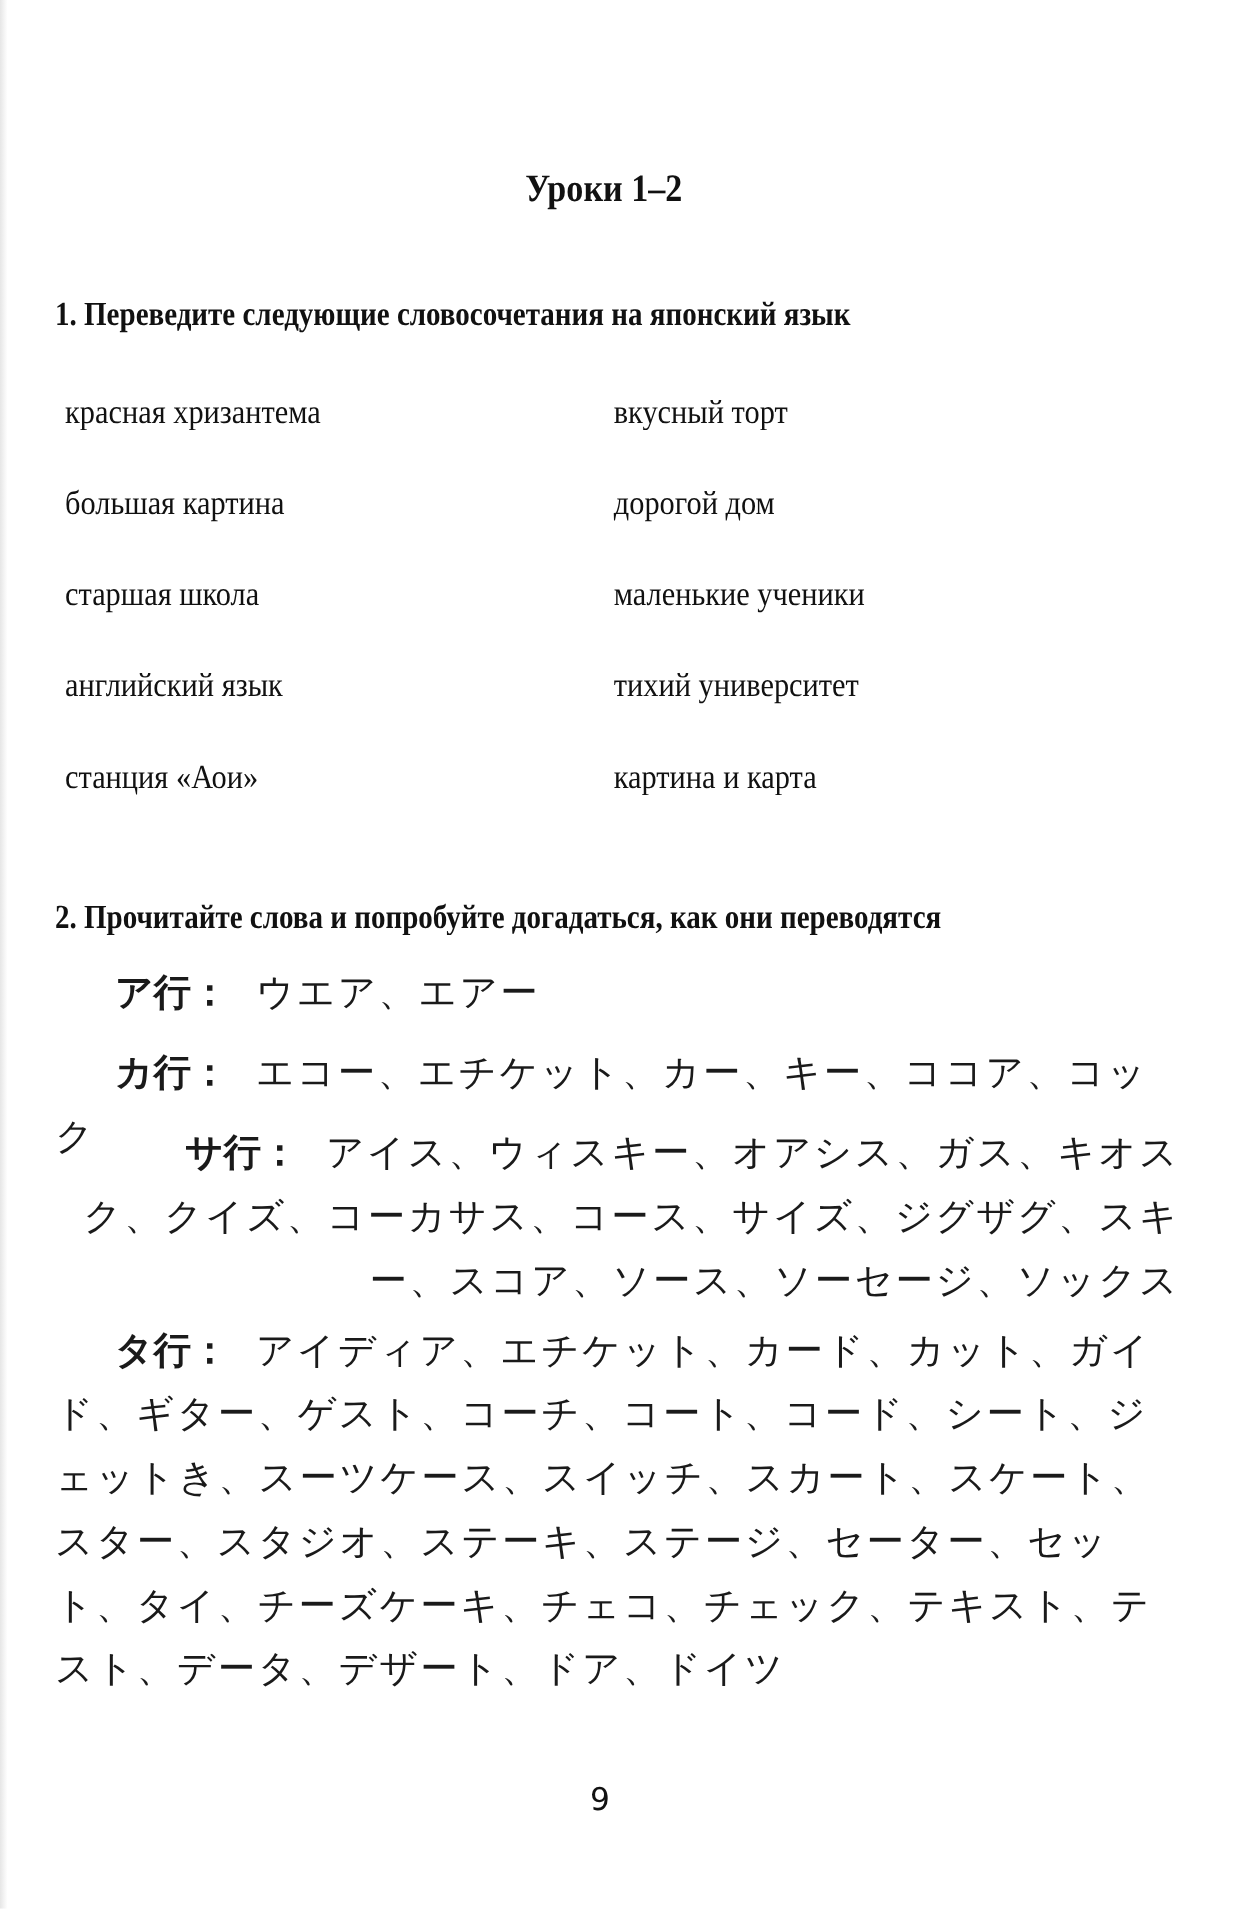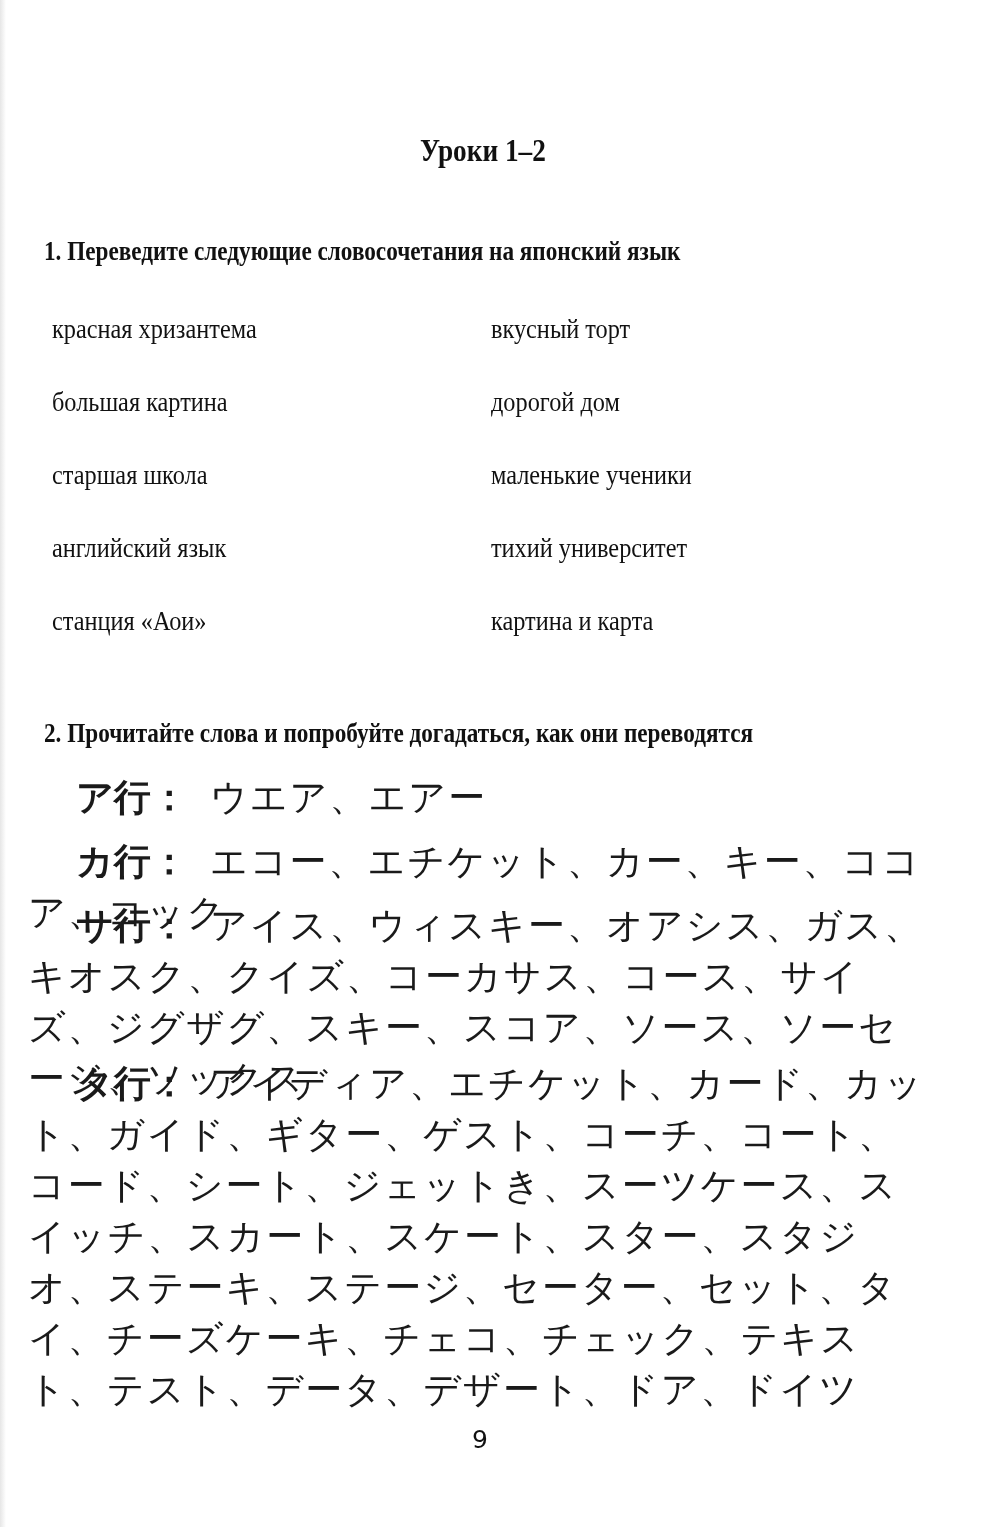--- a/index.html
+++ b/index.html
@@ -50,39 +50,39 @@
       font-size: 27px;
       white-space: nowrap;
       transform: scaleX(0.9);
       transform-origin: left center;
     }
     .col-left { left: 52px; }
     .col-right { left: 491px; }
 
     .jp-block {
       position: absolute;
-      left: 28px;
+      left: 44px;
       width: 900px;
-      font-family: Liberation Sans, sans-serif;
-      font-size: 37px;
+      font-family: Liberation Mono, monospace;
+      font-size: 30px;
       line-height: 51px;
       font-weight: 300;
       color: #1a1a1a;
     }
     .jp-label {
       font-weight: bold;
       margin-left: 48px;
       margin-right: 22px;
     }
     .jp-words {
       letter-spacing: 2px;
     }
     #row-a { top: 772px; }
     #row-ka { top: 836px; }
-    #row-sa { top: 900px; }
+    #row-sa { top: 900px; text-align: right; }
     #row-ta { top: 1058px; }
 
     .page-number {
       position: absolute;
       top: 1425px;
       left: 0;
       width: 960px;
       text-align: center;
       font-family: "DejaVu Sans", "Liberation Sans", sans-serif;
       font-size: 25px;

